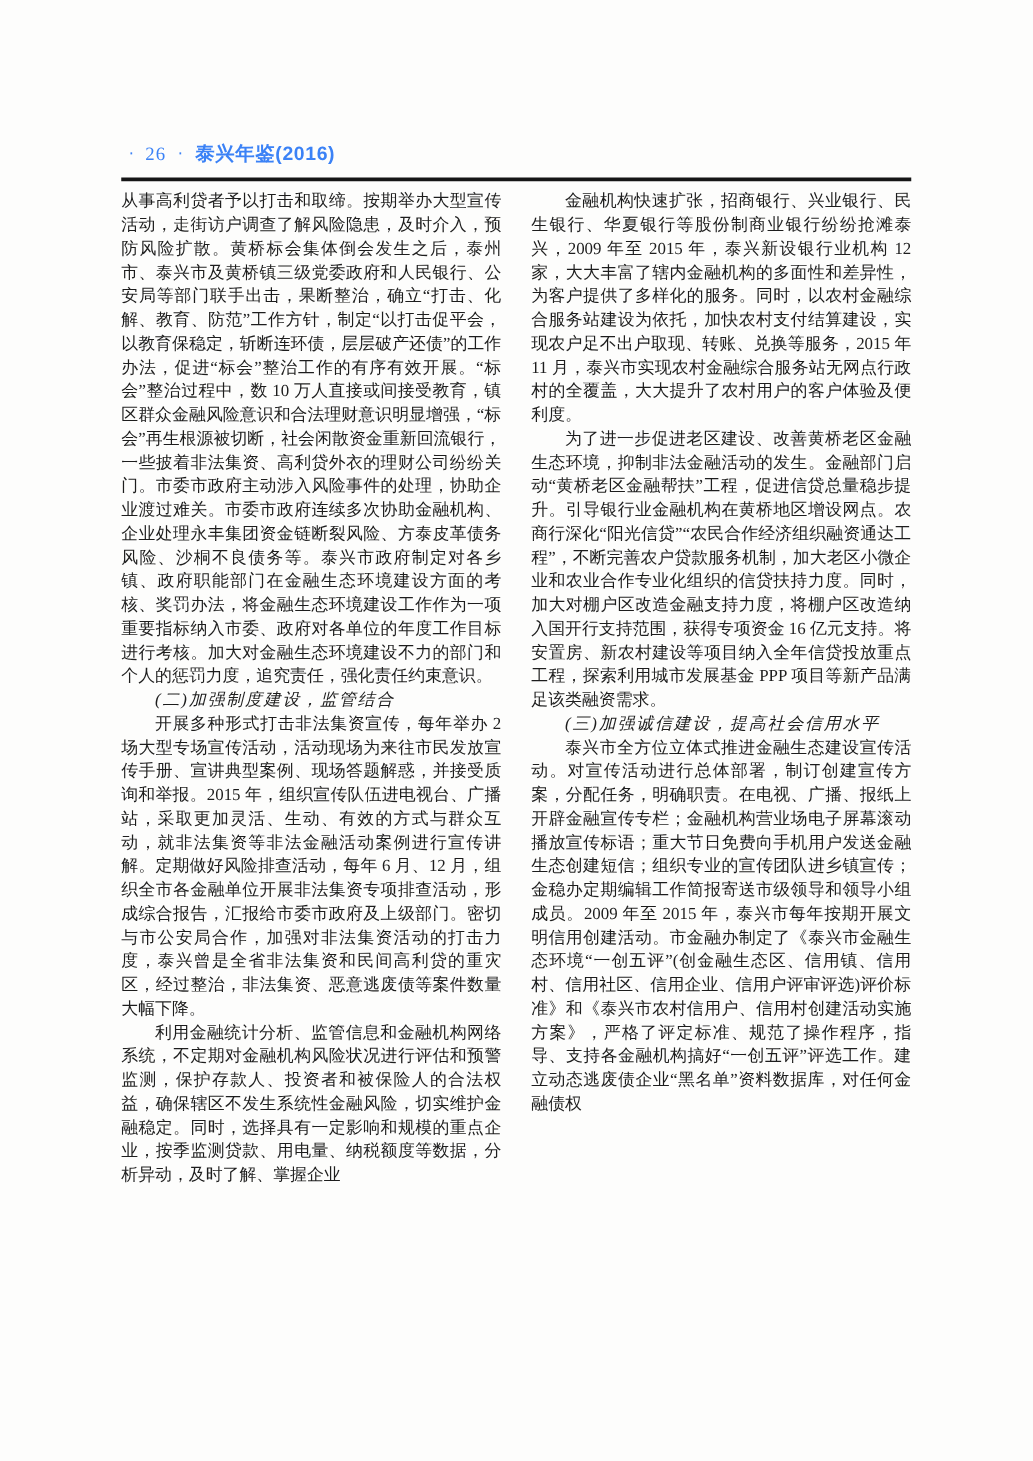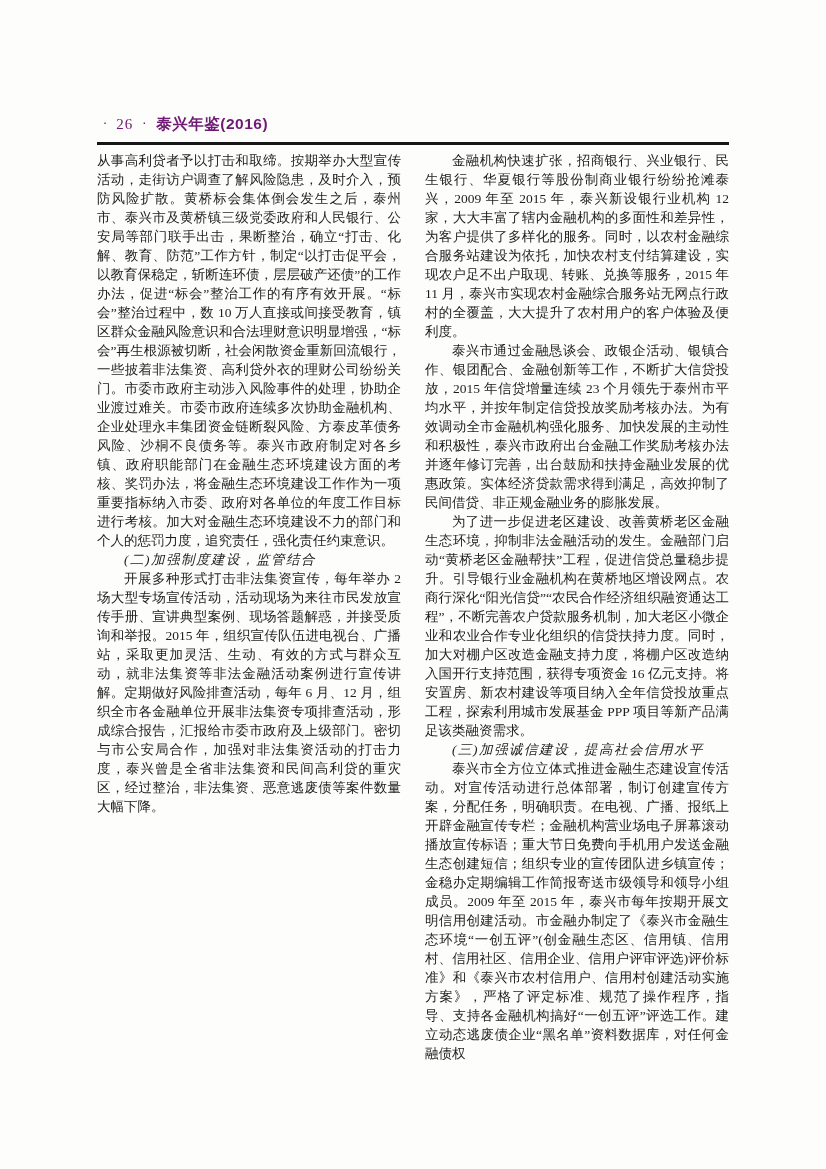--- a/index.html
+++ b/index.html
@@ -16,21 +16,21 @@
     overflow: hidden;
     color: #1d1d1d;
   }
   .header {
     position: absolute;
     top: 114px;
     left: 103px;
     font-size: 15px;
     line-height: 20px;
     font-family: "Liberation Serif", "DejaVu Serif", serif;
-    color: #701a75;
+    color: #3b82f6;
     white-space: nowrap;
   }
   .header .dot {
     font-family: "DejaVu Sans", sans-serif;
     font-size: 13px;
     vertical-align: 1px;
   }
   .header .pagenum {
     margin: 0 9px;
     font-family: "Liberation Serif", "DejaVu Serif", serif;
@@ -93,25 +93,25 @@
   </div>
 
   <div class="header-rule"></div>
 
   <div class="columns">
 
     <div class="col">
       <p class="no-indent">从事高利贷者予以打击和取缔。按期举办大型宣传活动，走街访户调查了解风险隐患，及时介入，预防风险扩散。黄桥标会集体倒会发生之后，泰州市、泰兴市及黄桥镇三级党委政府和人民银行、公安局等部门联手出击，果断整治，确立“打击、化解、教育、防范”工作方针，制定“以打击促平会，以教育保稳定，斩断连环债，层层破产还债”的工作办法，促进“标会”整治工作的有序有效开展。“标会”整治过程中，数 10 万人直接或间接受教育，镇区群众金融风险意识和合法理财意识明显增强，“标会”再生根源被切断，社会闲散资金重新回流银行，一些披着非法集资、高利贷外衣的理财公司纷纷关门。市委市政府主动涉入风险事件的处理，协助企业渡过难关。市委市政府连续多次协助金融机构、企业处理永丰集团资金链断裂风险、方泰皮革债务风险、沙桐不良债务等。泰兴市政府制定对各乡镇、政府职能部门在金融生态环境建设方面的考核、奖罚办法，将金融生态环境建设工作作为一项重要指标纳入市委、政府对各单位的年度工作目标进行考核。加大对金融生态环境建设不力的部门和个人的惩罚力度，追究责任，强化责任约束意识。</p>
       <p class="subheading">(二)加强制度建设，监管结合</p>
       <p>开展多种形式打击非法集资宣传，每年举办 2 场大型专场宣传活动，活动现场为来往市民发放宣传手册、宣讲典型案例、现场答题解惑，并接受质询和举报。2015 年，组织宣传队伍进电视台、广播站，采取更加灵活、生动、有效的方式与群众互动，就非法集资等非法金融活动案例进行宣传讲解。定期做好风险排查活动，每年 6 月、12 月，组织全市各金融单位开展非法集资专项排查活动，形成综合报告，汇报给市委市政府及上级部门。密切与市公安局合作，加强对非法集资活动的打击力度，泰兴曾是全省非法集资和民间高利贷的重灾区，经过整治，非法集资、恶意逃废债等案件数量大幅下降。</p>
+      <p>利用金融统计分析、监管信息和金融机构网络系统，不定期对金融机构风险状况进行评估和预警监测，保护存款人、投资者和被保险人的合法权益，确保辖区不发生系统性金融风险，切实维护金融稳定。同时，选择具有一定影响和规模的重点企业，按季监测贷款、用电量、纳税额度等数据，分析异动，及时了解、掌握企业</p>
     </div>
 
     <div class="col">
       <p>金融机构快速扩张，招商银行、兴业银行、民生银行、华夏银行等股份制商业银行纷纷抢滩泰兴，2009 年至 2015 年，泰兴新设银行业机构 12 家，大大丰富了辖内金融机构的多面性和差异性，为客户提供了多样化的服务。同时，以农村金融综合服务站建设为依托，加快农村支付结算建设，实现农户足不出户取现、转账、兑换等服务，2015 年 11 月，泰兴市实现农村金融综合服务站无网点行政村的全覆盖，大大提升了农村用户的客户体验及便利度。</p>
-      <p>泰兴市通过金融恳谈会、政银企活动、银镇合作、银团配合、金融创新等工作，不断扩大信贷投放，2015 年信贷增量连续 23 个月领先于泰州市平均水平，并按年制定信贷投放奖励考核办法。为有效调动全市金融机构强化服务、加快发展的主动性和积极性，泰兴市政府出台金融工作奖励考核办法并逐年修订完善，出台鼓励和扶持金融业发展的优惠政策。实体经济贷款需求得到满足，高效抑制了民间借贷、非正规金融业务的膨胀发展。</p>
       <p>为了进一步促进老区建设、改善黄桥老区金融生态环境，抑制非法金融活动的发生。金融部门启动“黄桥老区金融帮扶”工程，促进信贷总量稳步提升。引导银行业金融机构在黄桥地区增设网点。农商行深化“阳光信贷”“农民合作经济组织融资通达工程”，不断完善农户贷款服务机制，加大老区小微企业和农业合作专业化组织的信贷扶持力度。同时，加大对棚户区改造金融支持力度，将棚户区改造纳入国开行支持范围，获得专项资金 16 亿元支持。将安置房、新农村建设等项目纳入全年信贷投放重点工程，探索利用城市发展基金 PPP 项目等新产品满足该类融资需求。</p>
       <p class="subheading">(三)加强诚信建设，提高社会信用水平</p>
       <p>泰兴市全方位立体式推进金融生态建设宣传活动。对宣传活动进行总体部署，制订创建宣传方案，分配任务，明确职责。在电视、广播、报纸上开辟金融宣传专栏；金融机构营业场电子屏幕滚动播放宣传标语；重大节日免费向手机用户发送金融生态创建短信；组织专业的宣传团队进乡镇宣传；金稳办定期编辑工作简报寄送市级领导和领导小组成员。2009 年至 2015 年，泰兴市每年按期开展文明信用创建活动。市金融办制定了《泰兴市金融生态环境“一创五评”(创金融生态区、信用镇、信用村、信用社区、信用企业、信用户评审评选)评价标准》和《泰兴市农村信用户、信用村创建活动实施方案》，严格了评定标准、规范了操作程序，指导、支持各金融机构搞好“一创五评”评选工作。建立动态逃废债企业“黑名单”资料数据库，对任何金融债权</p>
     </div>
 
   </div>
 
 </div>
 
 </body></html>

